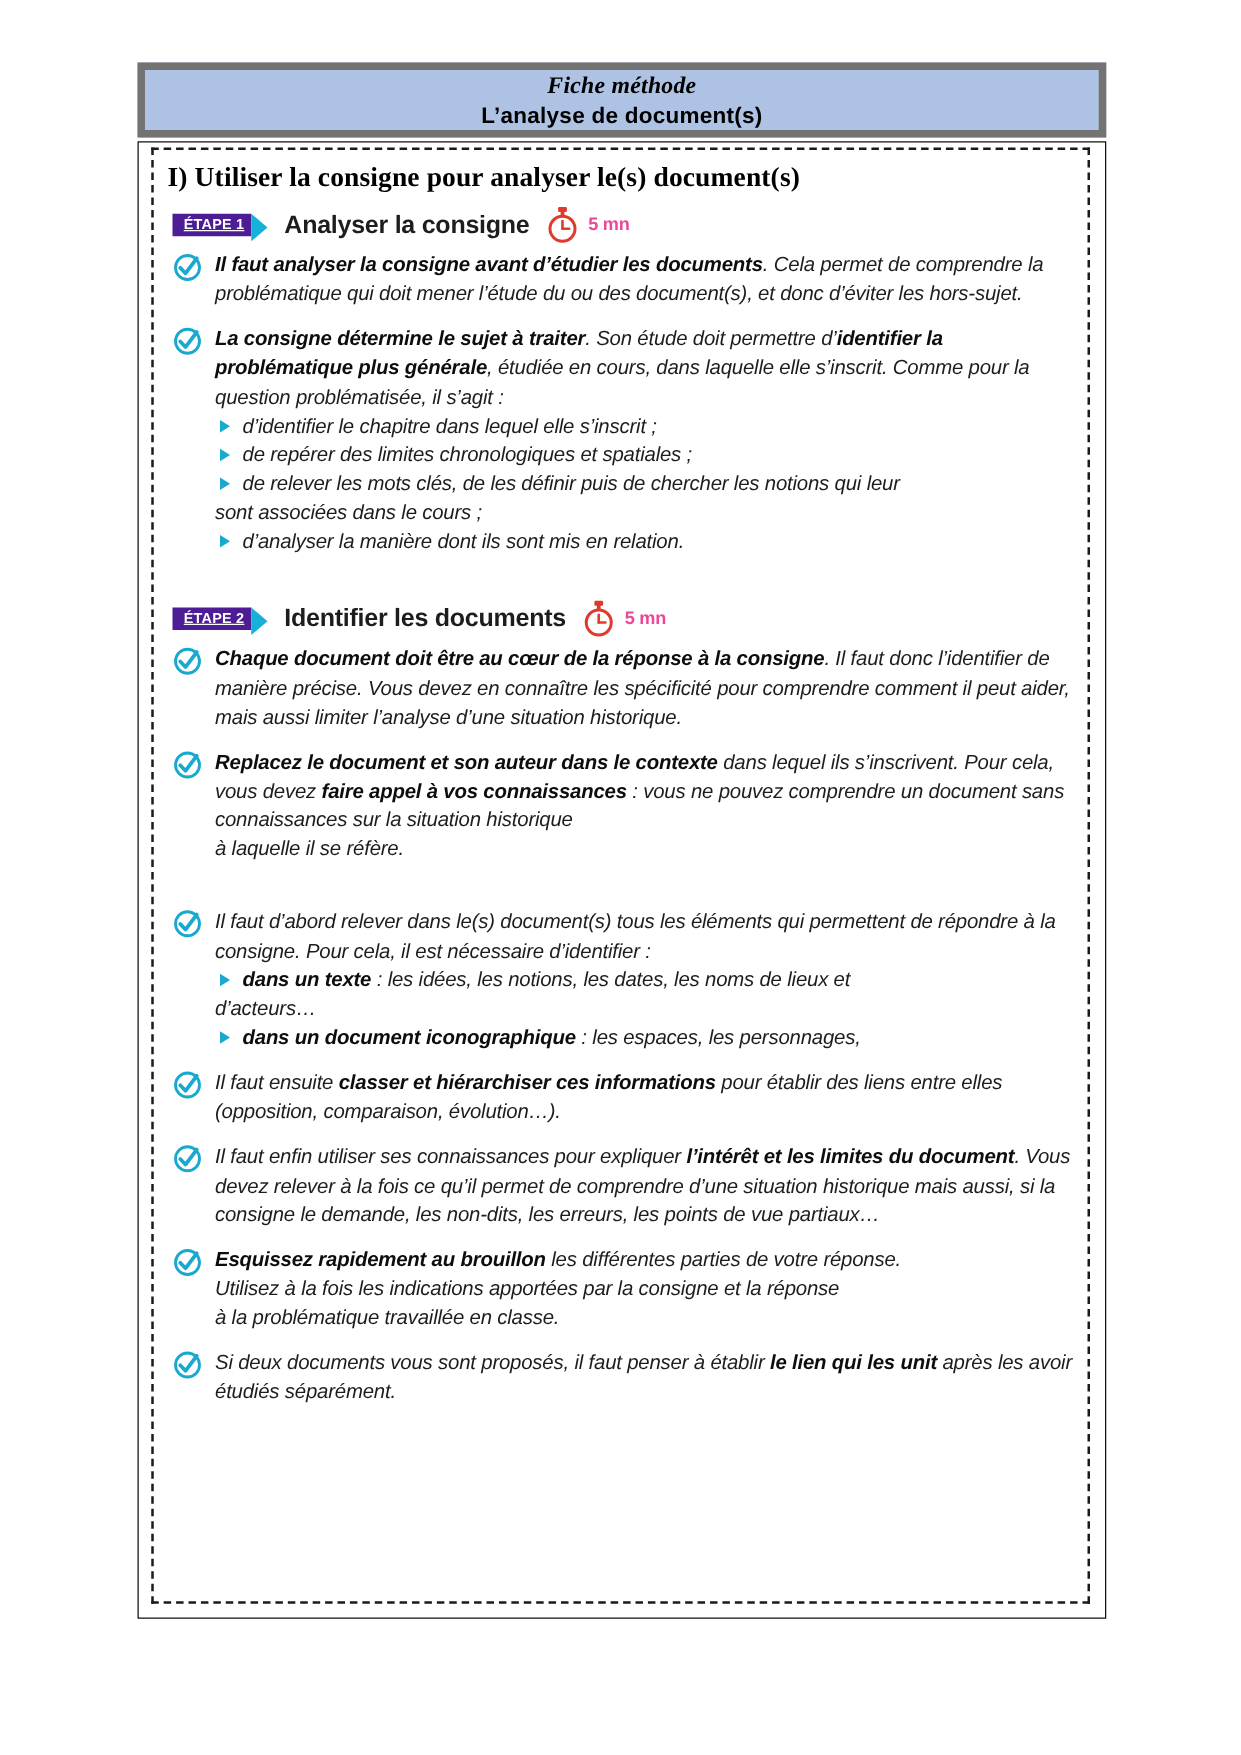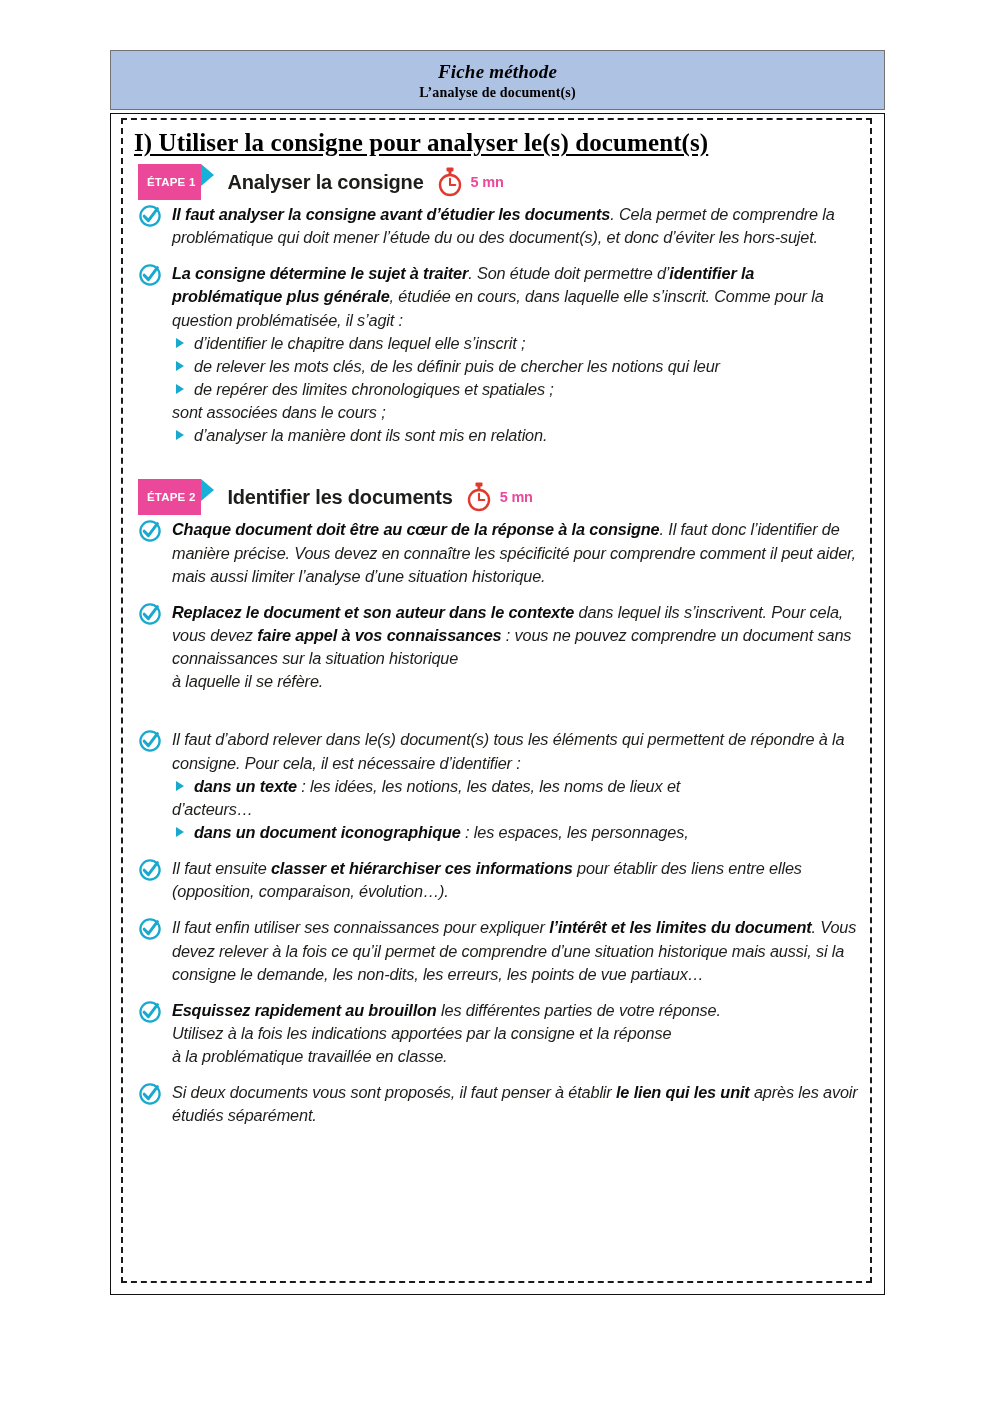--- a/index.html
+++ b/index.html
@@ -22,41 +22,41 @@
   }
 
   
   .header-banner {
     position: absolute;
     left: 110px;
     top: 50px;
     width: 775px;
     height: 60px;
     background: #aec2e4;
-    border: 1px solid #737373;
+    border: 6px solid #737373;
     box-sizing: border-box;
     display: flex;
     flex-direction: column;
     align-items: center;
     justify-content: center;
     padding-top: 2px;
   }
   .header-line-1 {
     font-family: "Liberation Serif", serif;
     font-style: italic;
     font-weight: bold;
     font-size: 19px;
     color: #000000;
     line-height: 1.2;
     letter-spacing: 0.2px;
   }
   .header-line-2 {
-    font-family: Liberation Serif, serif;
-    font-weight: bold;
-    font-size: 14px;
+    font-family: Liberation Sans, sans-serif;
+    font-weight: bold;
+    font-size: 18px;
     color: #000000;
     line-height: 1.25;
     letter-spacing: 0.2px;
   }
 
   
   .outer-box {
     position: absolute;
     left: 110px;
     top: 113px;
@@ -87,48 +87,48 @@
     top: 124px;
     width: 740px;
     box-sizing: border-box;
     padding: 0 8px 0 0;
   }
 
   
   .section-title {
     font-family: "Liberation Serif", serif;
     font-weight: bold;
-    font-size: 25px;
+    font-size: 22px;
     color: #000000;
-    text-decoration: underline;
     text-underline-offset: 3px;
     margin: 5px 0 10px 6px;
     letter-spacing: 0.1px;
   }
 
   
   .etape-row {
     display: flex;
     align-items: center;
     margin: 0 0 6px 10px;
     height: 30px;
   }
   .etape-badge {
     position: relative;
     display: inline-flex;
     align-items: center;
-    height: 36px;
-    background: #ec4899;
+    height: 18px;
+    background: #4c1d95;
     padding: 0 6px 0 9px;
     color: #ffffff;
     font-size: 11.5px;
     font-weight: bold;
     letter-spacing: 0.2px;
     font-family: "Liberation Sans", sans-serif;
     white-space: nowrap;
+    text-decoration: underline;
   }
   .etape-badge::after {
     content: "";
     position: absolute;
     left: 100%;
     top: 0;
     width: 0;
     height: 0;
     border-top: 11px solid transparent;
     border-bottom: 11px solid transparent;
@@ -269,25 +269,25 @@
         </svg>
       </span>
       <p><b>La consigne détermine le sujet à traiter</b><span>. Son étude doit permettre d’</span><b>identifier la problématique plus générale</b><span>, étudiée en cours, dans laquelle elle s’inscrit. Comme pour la question problématisée, il s’agit :</span></p>
 
       <div class="sub-item">
         <span class="tri"></span>
         <span>d’identifier le chapitre dans lequel elle s’inscrit ;</span>
       </div>
       <div class="sub-item">
         <span class="tri"></span>
+        <span>de repérer des limites chronologiques et spatiales ;</span>
+      </div>
+      <div class="sub-item">
+        <span class="tri"></span>
         <span>de relever les mots clés, de les définir puis de chercher les notions qui leur</span>
-      </div>
-      <div class="sub-item">
-        <span class="tri"></span>
-        <span>de repérer des limites chronologiques et spatiales ;</span>
       </div>
       <p class="body-text sub-cont">sont associées dans le cours ;</p>
       <div class="sub-item">
         <span class="tri"></span>
         <span>d’analyser la manière dont ils sont mis en relation.</span>
       </div>
     </div>
 
     <div class="gap-lg"></div>
 

